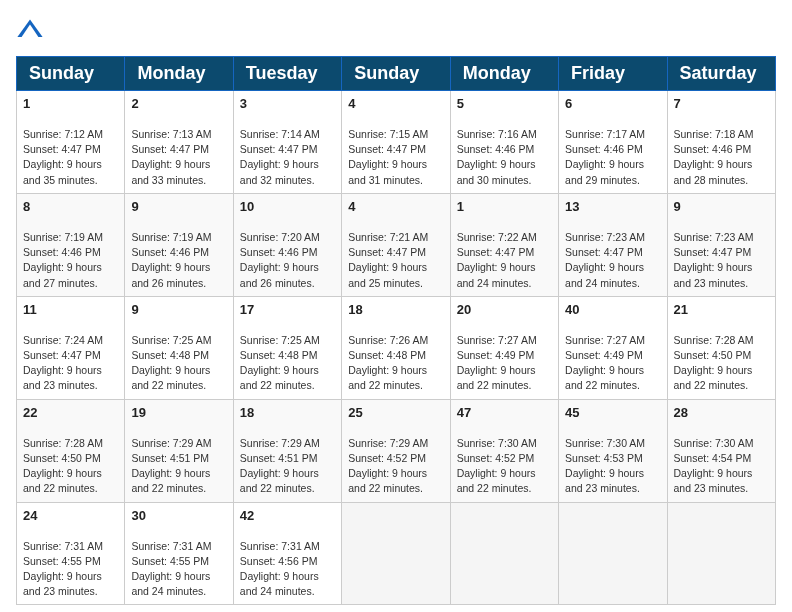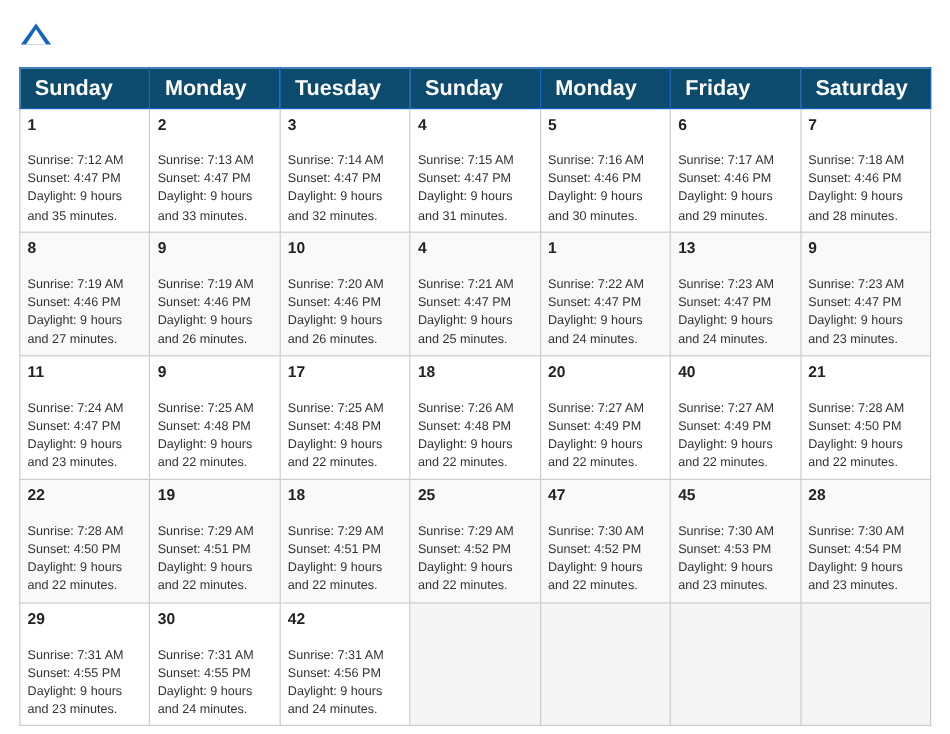--- a/index.html
+++ b/index.html
@@ -235,21 +235,21 @@
           <span class="day-num">45</span>
           <div class="day-info">Sunrise: 7:30 AM<br>Sunset: 4:53 PM<br>Daylight: 9 hours<br>and 23 minutes.</div>
         </td>
         <td>
           <span class="day-num">28</span>
           <div class="day-info">Sunrise: 7:30 AM<br>Sunset: 4:54 PM<br>Daylight: 9 hours<br>and 23 minutes.</div>
         </td>
       </tr>
       <tr>
         <td>
-          <span class="day-num">29</span>
+          <span class="day-num">24</span>
           <div class="day-info">Sunrise: 7:31 AM<br>Sunset: 4:55 PM<br>Daylight: 9 hours<br>and 23 minutes.</div>
         </td>
         <td>
           <span class="day-num">30</span>
           <div class="day-info">Sunrise: 7:31 AM<br>Sunset: 4:55 PM<br>Daylight: 9 hours<br>and 24 minutes.</div>
         </td>
         <td>
           <span class="day-num">42</span>
           <div class="day-info">Sunrise: 7:31 AM<br>Sunset: 4:56 PM<br>Daylight: 9 hours<br>and 24 minutes.</div>
         </td>

